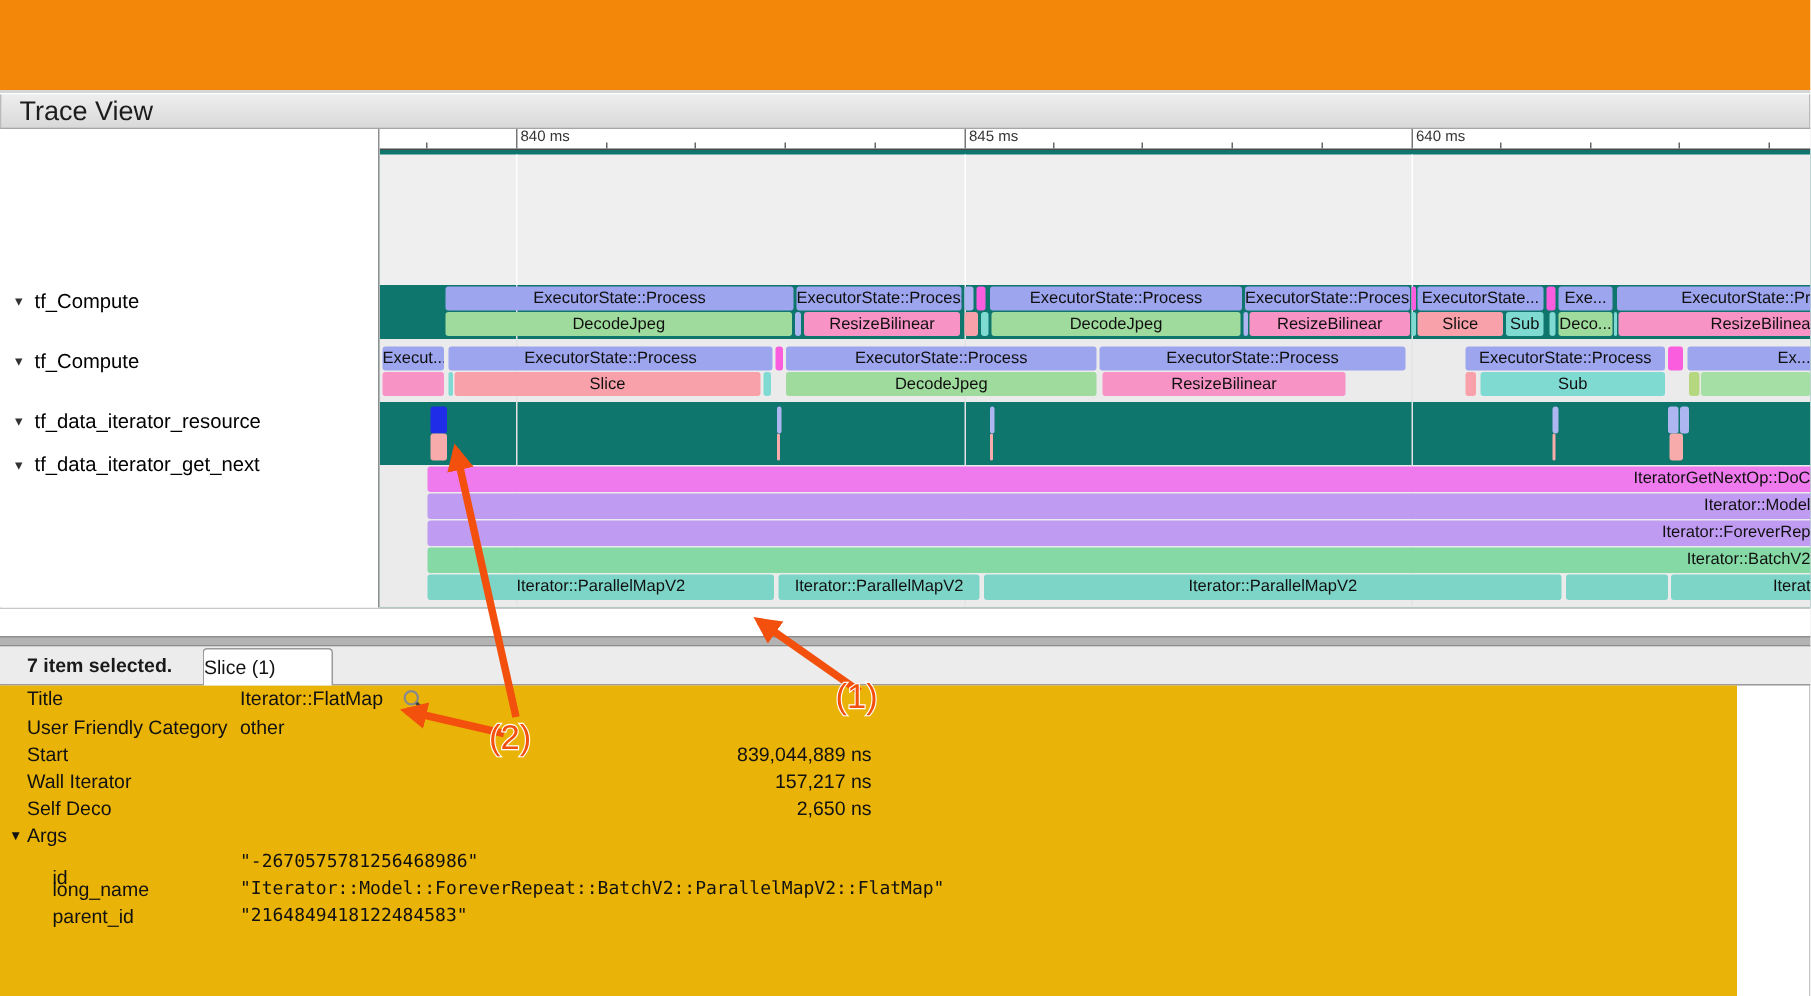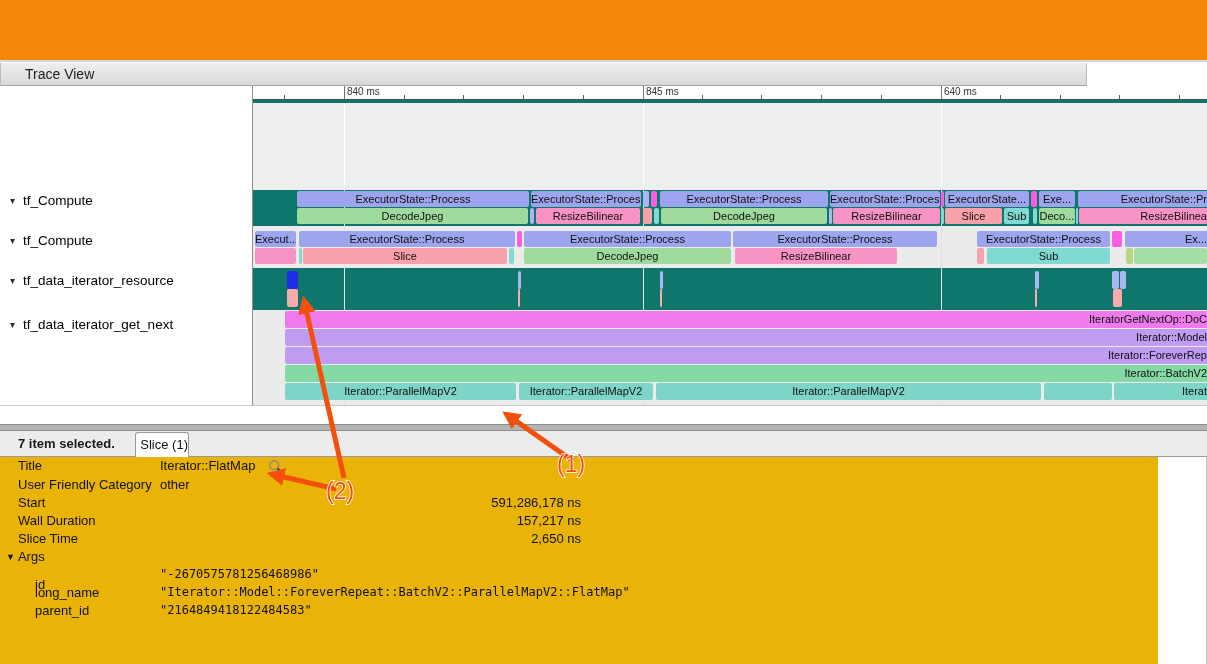--- a/index.html
+++ b/index.html
@@ -1,23 +1,23 @@
 <!DOCTYPE html>
 <html><head>
 <meta charset="utf-8">
 <style>
   html,body{margin:0;padding:0;}
   body{width:1207px;height:664px;position:relative;overflow:hidden;background:#fff;
        font-family:"Liberation Sans",sans-serif;color:#111;}
   .abs{position:absolute;box-sizing:border-box;}
   #banner{left:0;top:0;width:1207px;height:60px;background:#F2870A;}
   #chrome-strip{left:0;top:60px;width:1207px;height:3px;background:#d6d6d6;border-bottom:1px solid #fff;}
-  #titlebar{left:0;top:63px;width:1087px;height:23px;background:linear-gradient(#eeeeee,#d9d9d9);
+  #titlebar{left:0;top:63px;width:1207px;height:23px;background:linear-gradient(#eeeeee,#d9d9d9);
             border-bottom:1px solid #a6a6a6;border-left:1px solid #bbb;border-right:1px solid #bbb;
-            font-size:14px;line-height:22px;padding-left:24px;color:#1c1c1c;}
+            font-size:18px;line-height:22px;padding-left:12px;color:#1c1c1c;}
   #app-left-border{left:0;top:86px;width:1px;height:578px;background:#c3c3c3;}
   #app-right-border{left:1206px;top:86px;width:1px;height:578px;background:#c3c3c3;}
 
   #ruler{left:253px;top:86px;width:954px;height:14px;background:#fff;border-bottom:1px solid #4a4a4a;}
   .tick-major{position:absolute;top:0;width:1px;height:13px;background:#777;}
   .tick-minor{position:absolute;top:9px;width:1px;height:4px;background:#666;}
   .tick-label{position:absolute;top:0px;font-size:10px;color:#333;white-space:nowrap;}
 
   #canvas{left:253px;top:100px;width:954px;height:305px;background:#0f766e;overflow:hidden;}
   #grayblock{left:0;top:3px;width:954px;height:87px;background:#f0efef;}
@@ -32,22 +32,22 @@
 
   #panel{left:0;top:86px;width:253px;height:319px;background:#fff;border-right:1px solid #8f8f8f;}
   .track-label{position:absolute;left:10px;font-size:13.5px;color:#000;white-space:nowrap;cursor:default;}
   .track-label .tri{display:inline-block;font-size:10px;color:#333;margin-right:8px;vertical-align:1px;}
 
   #gap-white{left:0;top:406px;width:1207px;height:18px;background:#fff;}
   #splitter{left:0;top:424px;width:1207px;height:7px;background:#b3b3b3;
             border-top:1px solid #8d8d8d;border-bottom:1px solid #8d8d8d;}
   #tabbar{left:0;top:431px;width:1207px;height:26px;background:#ececec;border-bottom:1px solid #9a9a9a;}
   #status{position:absolute;left:18px;top:0;line-height:25px;font-size:13px;font-weight:bold;color:#1a1a1a;}
-  #tab-slice{left:135px;top:432px;width:54px;height:25px;background:#fff;border:1px solid #9a9a9a;
-             border-bottom:none;border-radius:3px 3px 0 0;font-size:13px;text-align:right;line-height:24px;z-index:5;}
+  #tab-slice{left:135px;top:432px;width:87px;height:25px;background:#fff;border:1px solid #9a9a9a;
+             border-bottom:none;border-radius:3px 3px 0 0;font-size:13px;text-align:left;line-height:24px;z-index:5;}
   #details{left:0;top:457px;width:1158px;height:207px;background:#eab308;}
   .drow-label{position:absolute;left:18px;font-size:13px;height:16px;}
   .drow-value{position:absolute;left:160px;font-size:13px;height:16px;}
   .drow-value.rightv{left:auto;right:577px;text-align:right;}
   .args-head{position:absolute;left:6px;font-size:13px;text-align:center;}
   .args-head .tri{font-size:9px;margin-right:3px;vertical-align:1px;}
   .arg-key{position:absolute;left:35px;font-size:13px;}
   .arg-val{position:absolute;left:160px;font-size:12px;font-family:"DejaVu Sans Mono",monospace;letter-spacing:0;}
   #mag-icon{left:268px;top:459px;width:16px;height:16px;cursor:pointer;}
 
@@ -164,41 +164,41 @@
     <div class="bar" style="left: 403px; top: 283px; width: 385px; height: 17px; line-height: 17px; background: rgb(124, 213, 199);">Iterator::ParallelMapV2</div>
     <div class="bar" style="left: 791px; top: 283px; width: 68px; height: 17px; line-height: 17px; background: rgb(124, 213, 199);"></div>
     <div class="bar right" style="left: 861px; top: 283px; width: 93px; height: 17px; line-height: 17px; background: rgb(124, 213, 199);">Iterat</div>
   </div>
 <div class="abs" id="timeline-bottom"></div>
 
 <div class="abs" id="panel">
     <div class="track-label" style="top: 107px;"><span class="tri">▾</span><span>tf_Compute</span></div>
     <div class="track-label" style="top: 147px;"><span class="tri">▾</span><span>tf_Compute</span></div>
     <div class="track-label" style="top: 187px;"><span class="tri">▾</span><span>tf_data_iterator_resource</span></div>
-    <div class="track-label" style="top: 231px;"><span class="tri">▾</span><span>tf_data_iterator_get_next</span></div>
+    <div class="track-label" style="top: 216px;"><span class="tri">▾</span><span>tf_data_iterator_get_next</span></div>
   </div>
 
 <div class="abs" id="gap-white"></div>
 <div class="abs" id="splitter"></div>
 
 <div class="abs" id="tabbar">
   <span id="status">7 item selected.</span>
 </div>
 <div class="abs" id="tab-slice">Slice (1)</div>
 
 <div class="abs" id="details">
     <div class="drow-label" style="top: 1px;">Title</div>
     <div class="drow-value" style="top: 1px;">Iterator::FlatMap</div>
     <div class="drow-label" style="top: 20px;">User Friendly Category</div>
     <div class="drow-value" style="top: 20px;">other</div>
     <div class="drow-label" style="top: 38px;">Start</div>
-    <div class="drow-value rightv" style="top: 38px;">591,286,178 ns</div>
-    <div class="drow-label" style="top: 56px;">Wall Duration</div>
+    <div class="drow-value rightv" style="top: 38px;">839,044,889 ns</div>
+    <div class="drow-label" style="top: 56px;">Wall Iterator</div>
     <div class="drow-value rightv" style="top: 56px;">157,217 ns</div>
-    <div class="drow-label" style="top: 74px;">Slice Time</div>
+    <div class="drow-label" style="top: 74px;">Self Deco</div>
     <div class="drow-value rightv" style="top: 74px;">2,650 ns</div>
     <div class="args-head" style="top: 92px;"><span class="tri">▼</span><span>Args</span></div>
     <div class="arg-key" style="top: 120px;">id</div>
     <div class="arg-val" style="top: 110px;">"-2670575781256468986"</div>
     <div class="arg-key" style="top: 128px;">long_name</div>
     <div class="arg-val" style="top: 128px;">"Iterator::Model::ForeverRepeat::BatchV2::ParallelMapV2::FlatMap"</div>
     <div class="arg-key" style="top: 146px;">parent_id</div>
     <div class="arg-val" style="top: 146px;">"2164849418122484583"</div>
   </div>
 

